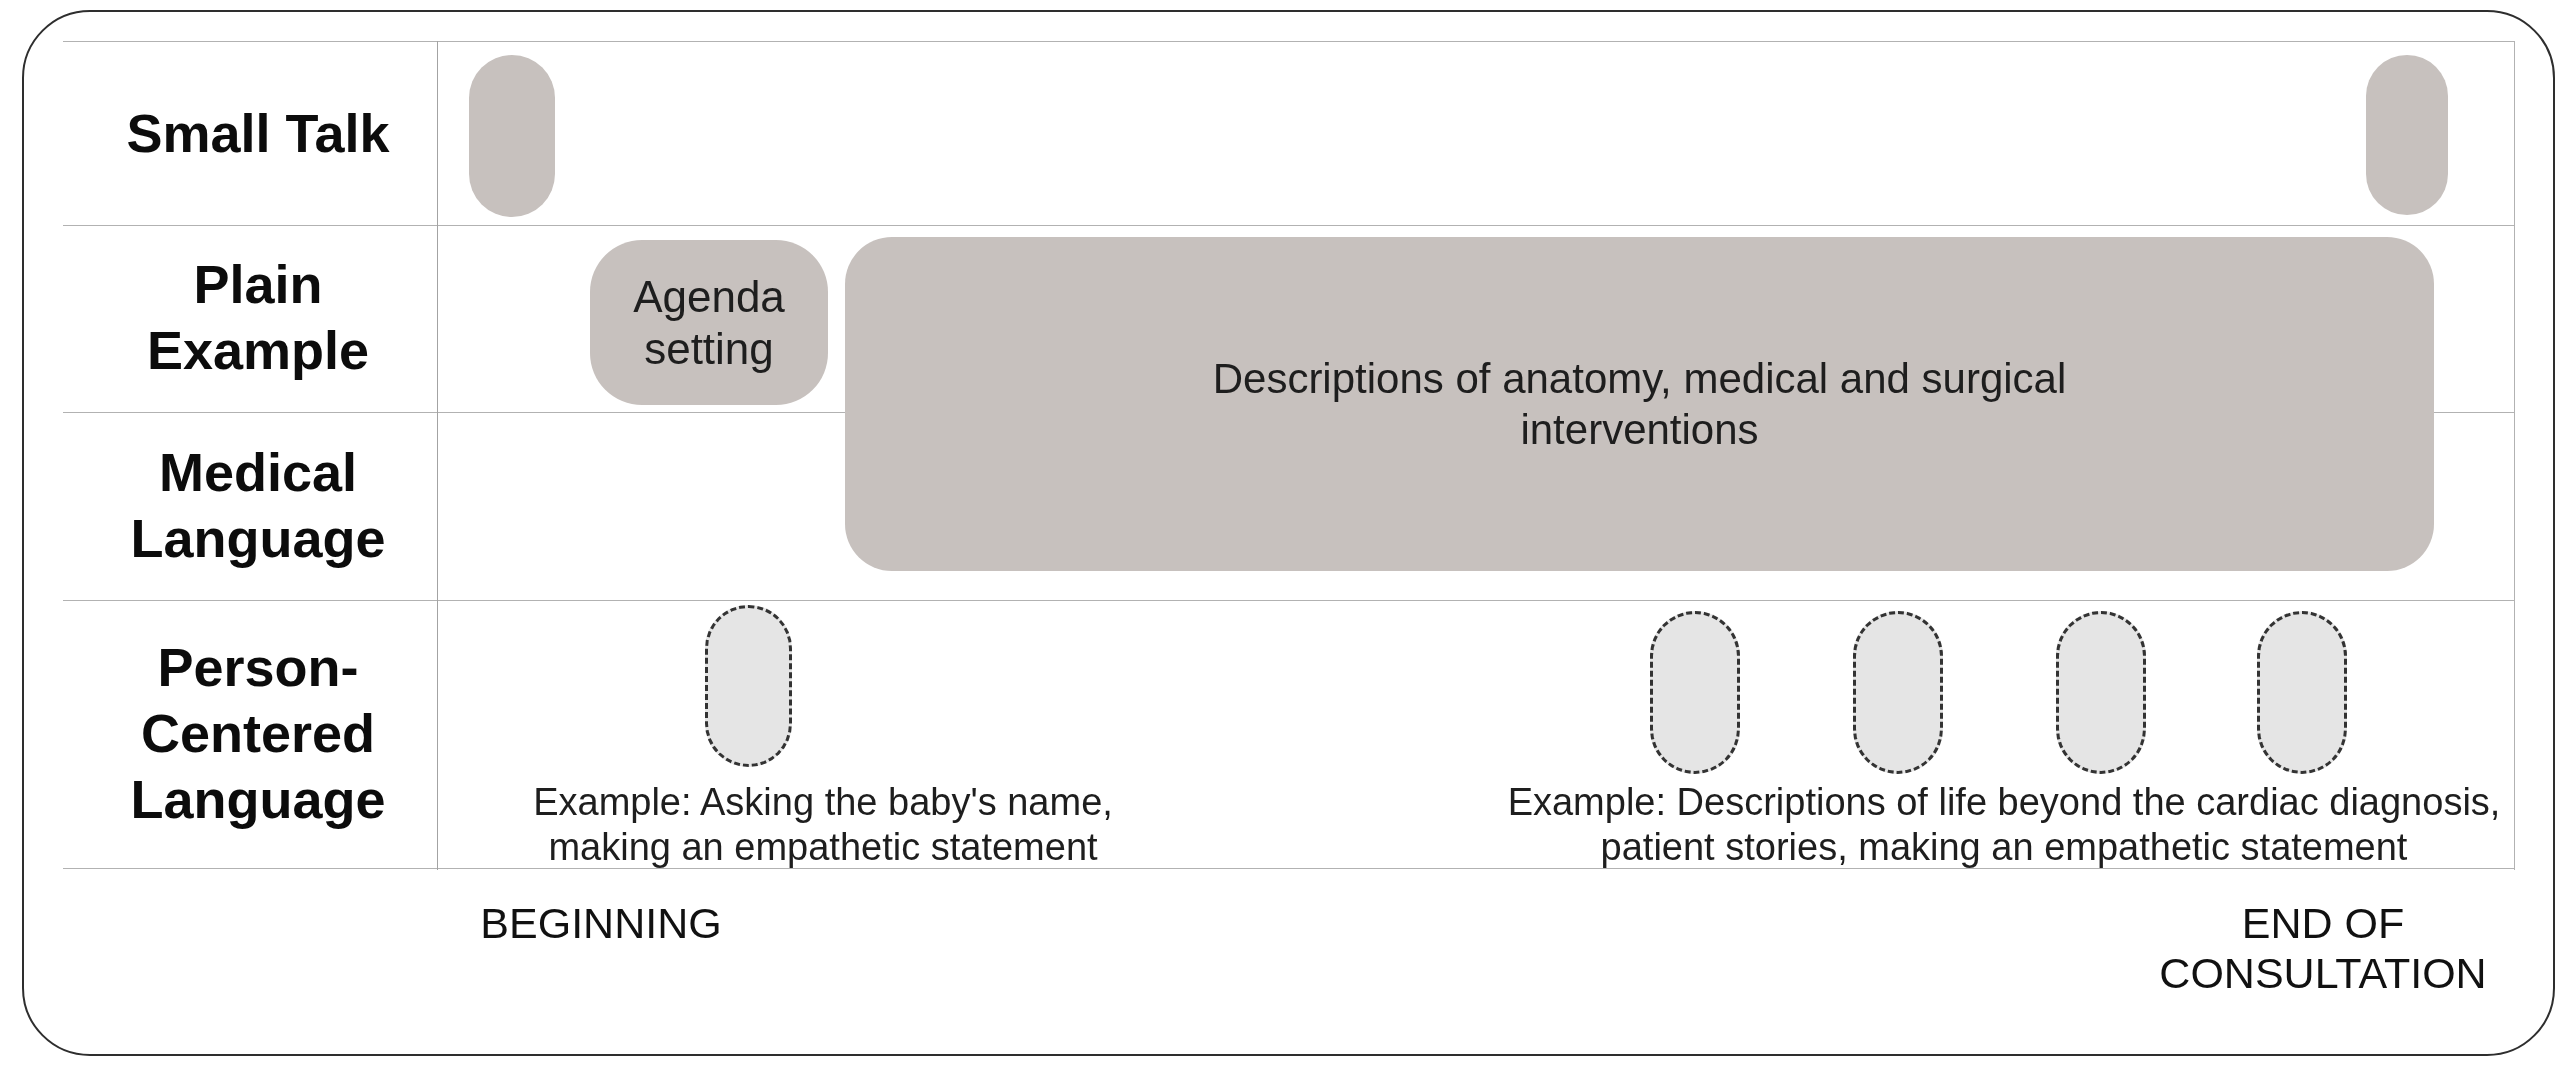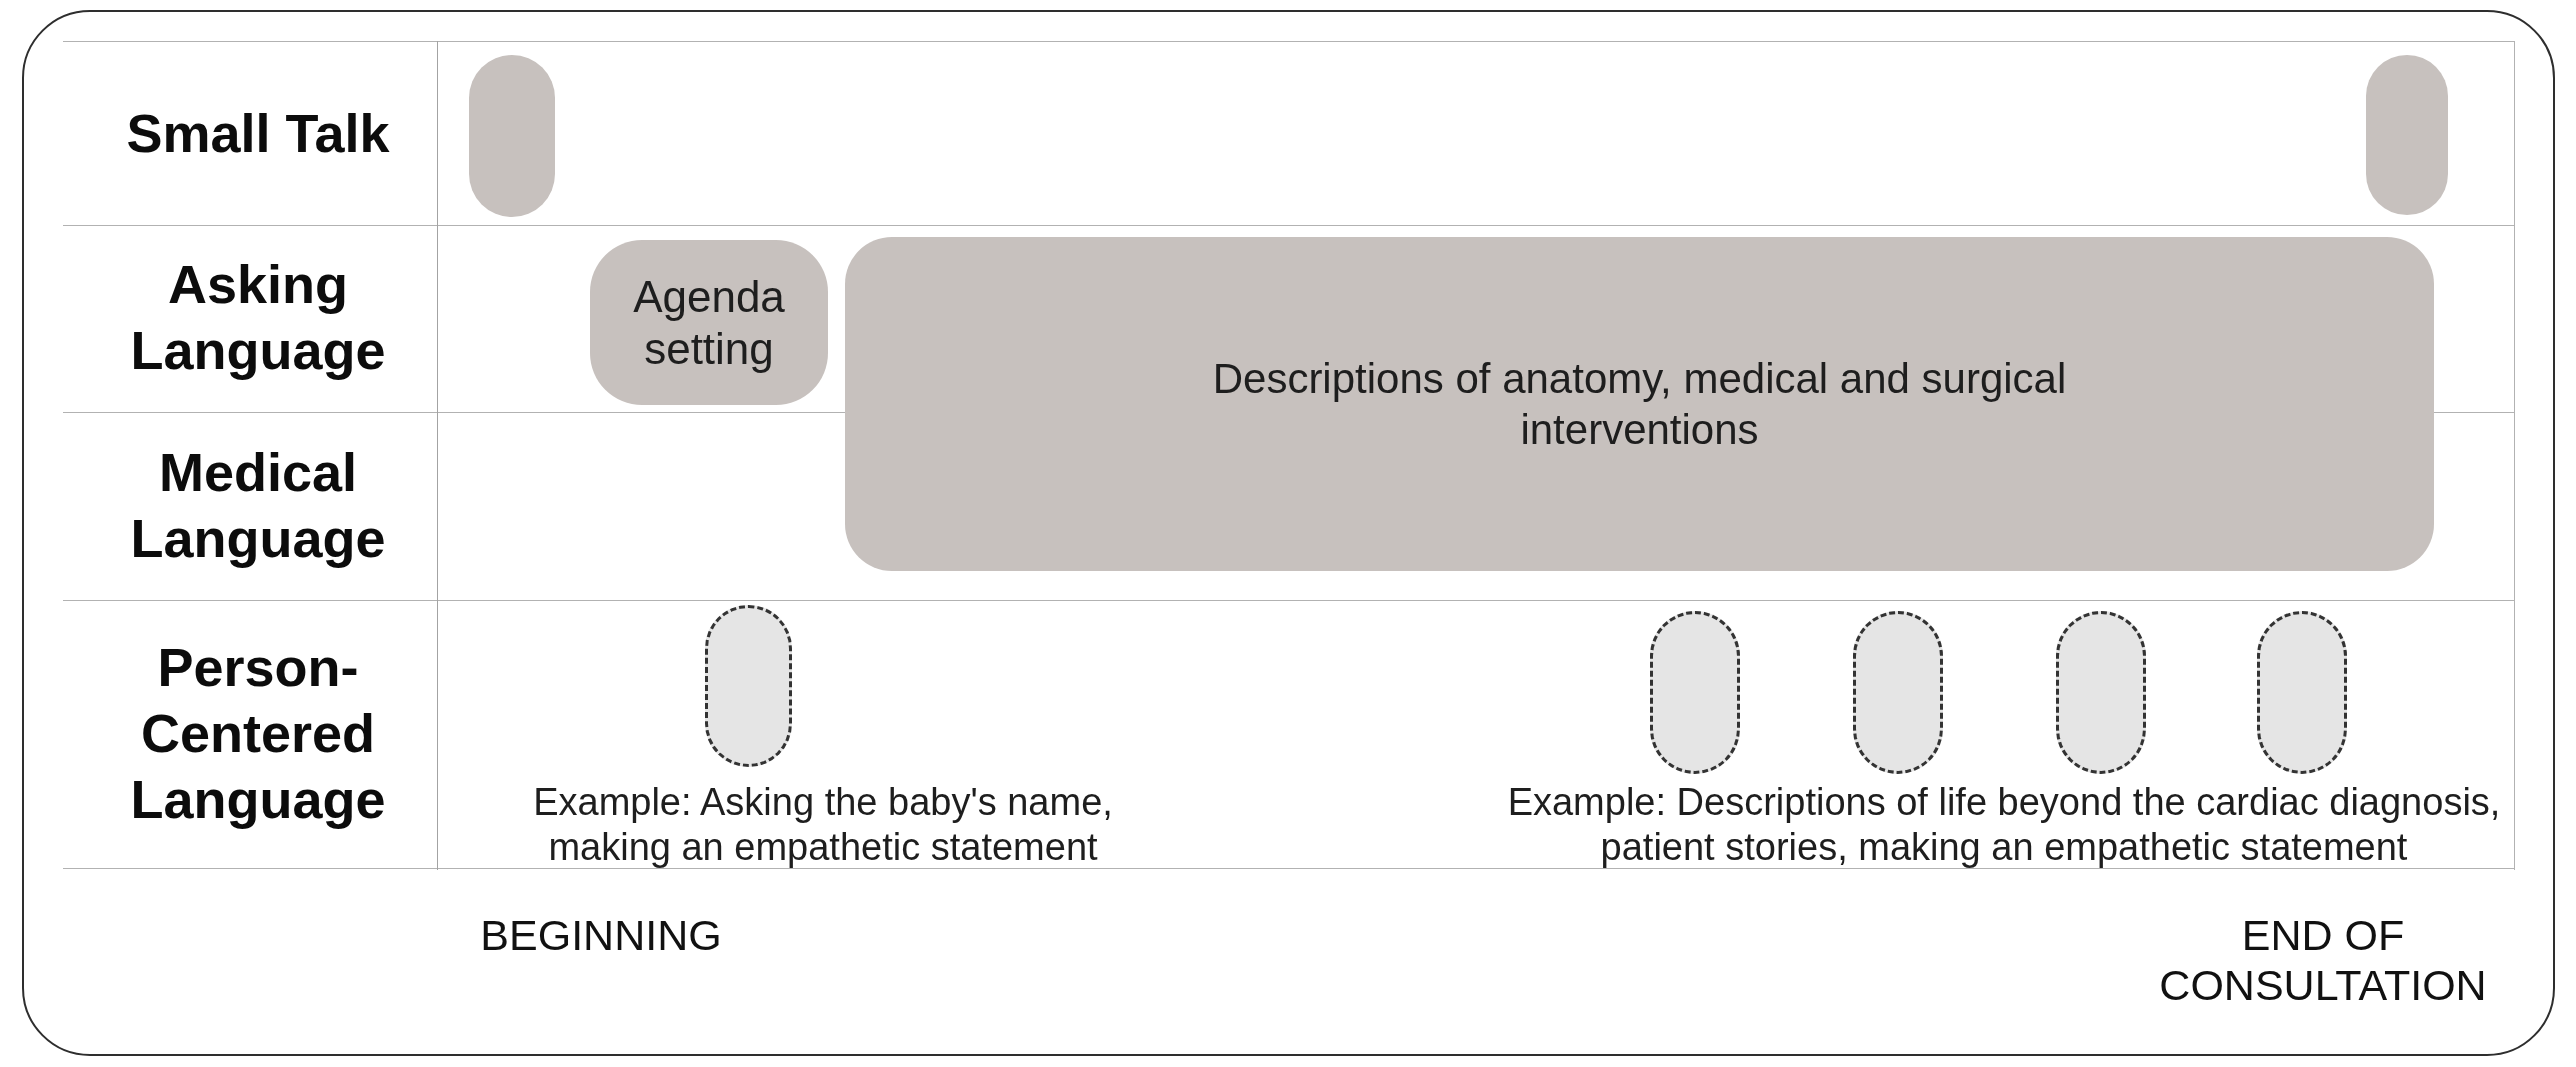--- a/index.html
+++ b/index.html
@@ -142,21 +142,20 @@
 
   
   .axis-label {
     position: absolute;
     width: 716px;
     text-align: center;
     font-size: 43px;
     line-height: 1.16;
     color: var(--axis-text, #111111);
     z-index: 3;
-    margin-top: 12px;
   }
   .axis-start { left: 243px;  top: 899px; }
   .axis-end   { left: 1965px; top: 899px; }
 </style>
 </head>
 <body>
 
 <div class="canvas">
 
   <div class="outer-border"></div>
@@ -166,21 +165,21 @@
   <div class="hline" style="top:412px"></div>
   <div class="hline" style="top:600px"></div>
   <div class="hline" style="top:868px"></div>
   <div class="vline col-divider"></div>
   <div class="vline right-border"></div>
 
   <div class="row-label row-small-talk">
     <div class="lbl">Small Talk</div>
   </div>
   <div class="row-label row-plain">
-    <div class="lbl">Asking Language</div>
+    <div class="lbl">Plain Example</div>
   </div>
   <div class="row-label row-medical">
     <div class="lbl">Medical Language</div>
   </div>
   <div class="row-label row-person">
     <div class="lbl">Person-Centered Language</div>
   </div>
 
   <div class="pill-solid pill-small-start"></div>
   <div class="pill-solid pill-small-end"></div>

